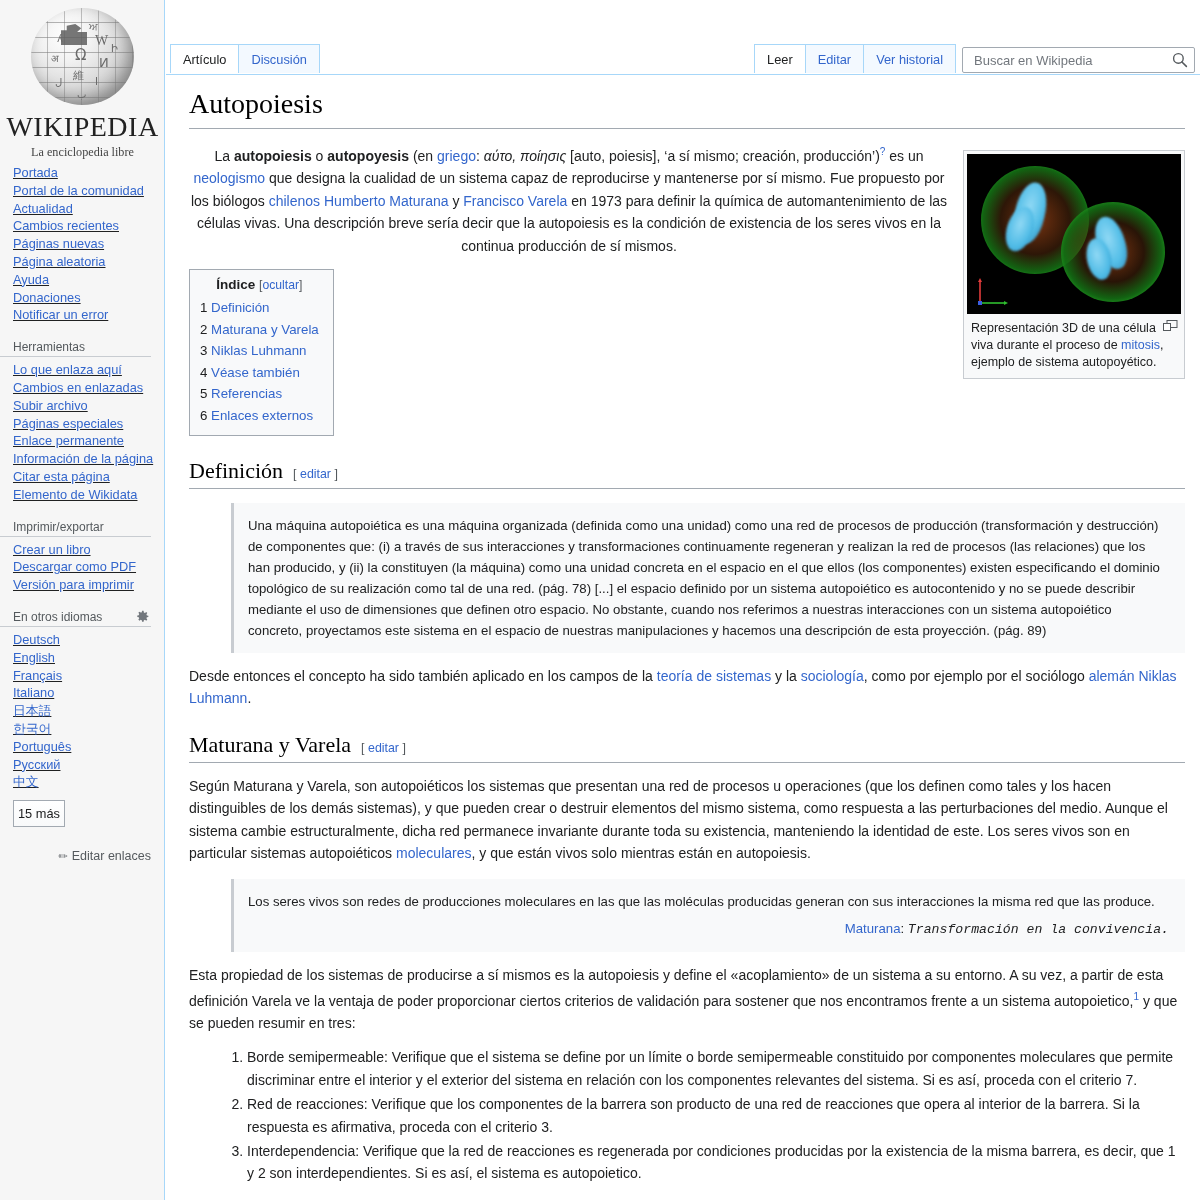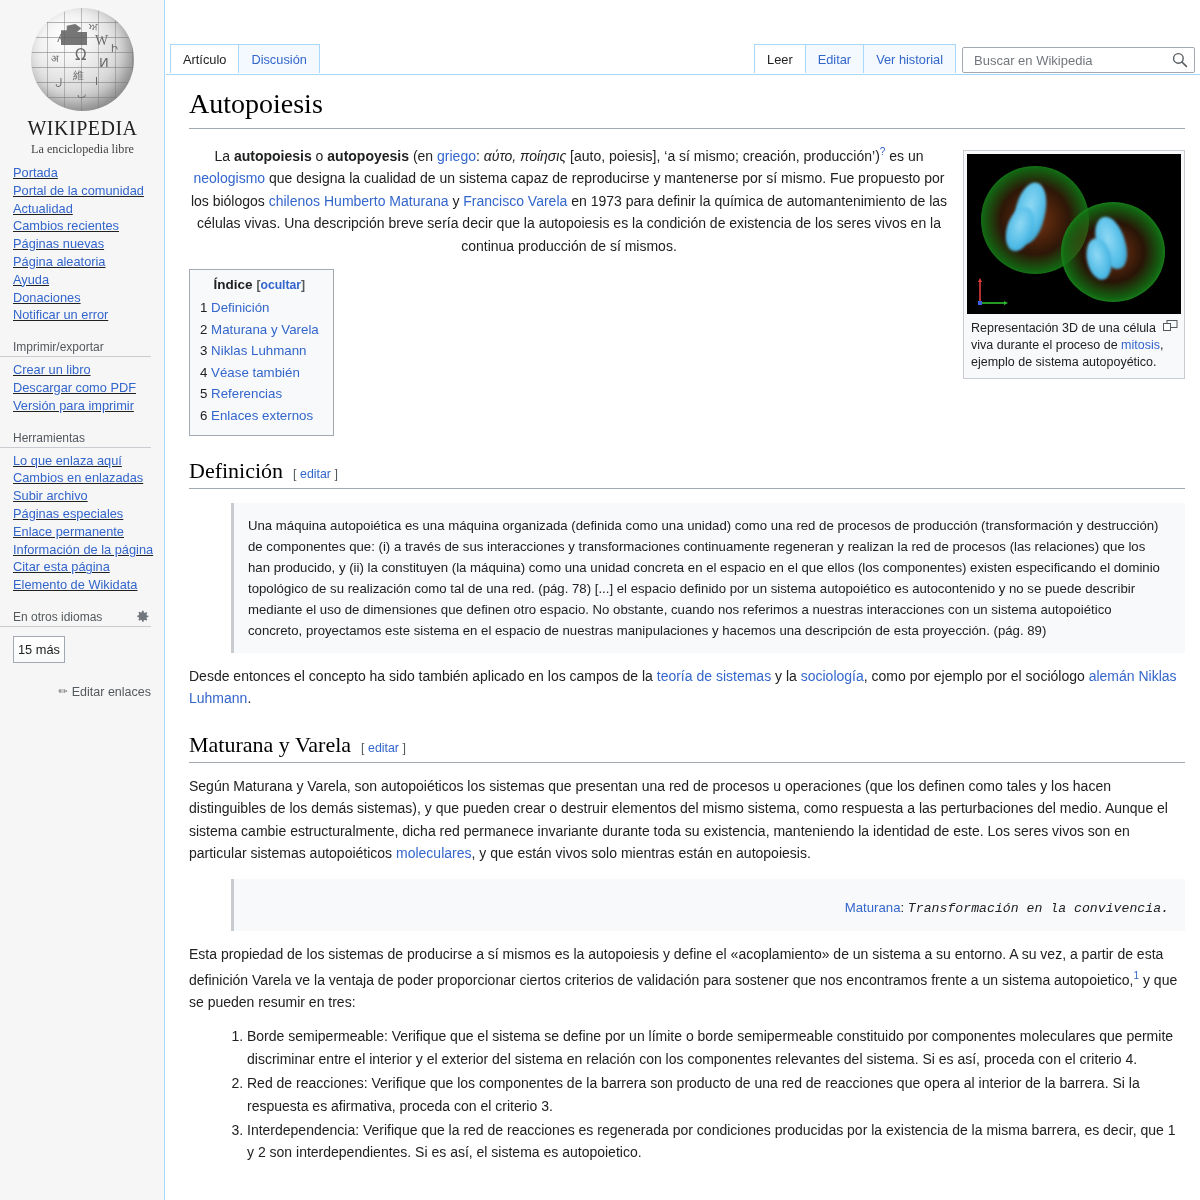--- a/index.html
+++ b/index.html
@@ -88,21 +88,21 @@
   .globe .missing {
     position: absolute;
     left: 30px; top: 16px;
     width: 26px; height: 21px;
     background: #5e5e5e;
     clip-path: polygon(0% 30%, 22% 30%, 22% 8%, 55% 0%, 78% 20%, 62% 38%, 100% 38%, 100% 100%, 0% 100%);
     opacity: .85;
   }
   .wikitext {
     font-family: "Liberation Serif", serif;
-    font-size: 20px;
+    font-size: 28px;
     letter-spacing: .5px;
     color: #222;
     margin-top: 6px;
   }
   .wikisub {
     font-family: "Liberation Serif", serif;
     font-size: 12.2px;
     color: #444;
     margin-top: 2px;
   }
@@ -396,77 +396,106 @@
           <a href="#">Donaciones</a>
         </li>
         <li>
           <a href="#">Notificar un error</a>
         </li>
       </ul>
   </div>
 
   <div class="portal-block">
     <div class="portal-heading">
-      <span>Imprimir/exportar</span>
-    </div>
-    <ul class="nav-list" id="print-items">
-        <li>
-          <a href="#">Crear un libro</a>
-        </li>
-        <li>
-          <a href="#">Descargar como PDF</a>
-        </li>
-        <li>
-          <a href="#">Versión para imprimir</a>
+      <span>Herramientas</span>
+    </div>
+    <ul class="nav-list" id="tools-items">
+        <li>
+          <a href="#">Lo que enlaza aquí</a>
+        </li>
+        <li>
+          <a href="#">Cambios en enlazadas</a>
+        </li>
+        <li>
+          <a href="#">Subir archivo</a>
+        </li>
+        <li>
+          <a href="#">Páginas especiales</a>
+        </li>
+        <li>
+          <a href="#">Enlace permanente</a>
+        </li>
+        <li>
+          <a href="#">Información de la página</a>
+        </li>
+        <li>
+          <a href="#">Citar esta página</a>
+        </li>
+        <li>
+          <a href="#">Elemento de Wikidata</a>
         </li>
       </ul>
   </div>
 
   <div class="portal-block">
     <div class="portal-heading">
-      <span>Herramientas</span>
-    </div>
-    <ul class="nav-list" id="tools-items">
-        <li>
-          <a href="#">Lo que enlaza aquí</a>
-        </li>
-        <li>
-          <a href="#">Cambios en enlazadas</a>
-        </li>
-        <li>
-          <a href="#">Subir archivo</a>
-        </li>
-        <li>
-          <a href="#">Páginas especiales</a>
-        </li>
-        <li>
-          <a href="#">Enlace permanente</a>
-        </li>
-        <li>
-          <a href="#">Información de la página</a>
-        </li>
-        <li>
-          <a href="#">Citar esta página</a>
-        </li>
-        <li>
-          <a href="#">Elemento de Wikidata</a>
+      <span>Imprimir/exportar</span>
+    </div>
+    <ul class="nav-list" id="print-items">
+        <li>
+          <a href="#">Crear un libro</a>
+        </li>
+        <li>
+          <a href="#">Descargar como PDF</a>
+        </li>
+        <li>
+          <a href="#">Versión para imprimir</a>
         </li>
       </ul>
   </div>
 
   <div class="portal-block">
     <div class="portal-heading">
       <span>En otros idiomas</span>
       <span class="gear-icon">
         <svg width="13" height="13" viewBox="0 0 20 20">
             <path fill="#72777d" d="M10 6.5a3.5 3.5 0 100 7 3.5 3.5 0 000-7zm0 5.5a2 2 0 110-4 2 2 0 010 4z"></path>
             <path fill="#72777d" d="M19 11.2v-2.4l-2.3-.4a6.9 6.9 0 00-.7-1.7l1.4-1.9-1.7-1.7-1.9 1.4a6.9 6.9 0 00-1.7-.7L11.7 1H9.3l-.4 2.3c-.6.2-1.2.4-1.7.7L5.3 2.6 3.6 4.3l1.4 1.9c-.3.5-.5 1.1-.7 1.7L2 8.3v2.4l2.3.4c.2.6.4 1.2.7 1.7l-1.4 1.9 1.7 1.7 1.9-1.4c.5.3 1.1.5 1.7.7l.4 2.3h2.4l.4-2.3c.6-.2 1.2-.4 1.7-.7l1.9 1.4 1.7-1.7-1.4-1.9c.3-.5.5-1.1.7-1.7l2.3-.4z"></path>
           </svg>
       </span>
     </div>
+    <ul class="nav-list" id="lang-items">
+        <li>
+          <a href="#">Deutsch</a>
+        </li>
+        <li>
+          <a href="#">English</a>
+        </li>
+        <li>
+          <a href="#">Français</a>
+        </li>
+        <li>
+          <a href="#">Italiano</a>
+        </li>
+        <li>
+          <a href="#">日本語</a>
+        </li>
+        <li>
+          <a href="#">한국어</a>
+        </li>
+        <li>
+          <a href="#">Português</a>
+        </li>
+        <li>
+          <a href="#">Русский</a>
+        </li>
+        <li>
+          <a href="#">中文</a>
+        </li>
+      </ul>
     <div class="lang-more">15 más</div>
     <div class="edit-links">
       <span class="pencil-icon">✏</span>
       <span>Editar enlaces</span>
     </div>
   </div>
 </div>
 
 <div id="personal-bar">
   <span class="anon-user">
@@ -535,21 +564,21 @@
 
     
     <p class="bodytext" style="width:760px;text-align:center;">
       <span>La </span><b>autopoiesis</b><span> o </span><b>autopoyesis</b><span> (en </span><a href="#">griego</a><span>: </span><i class="greek">αύτο, ποίησις</i><span> [auto, poiesis], ‘a sí mismo; creación, producción’)</span><sup class="ref"><a href="#">?</a></sup><span> es un </span><a href="#">neologismo</a><span> que designa la cualidad de un sistema capaz de reproducirse y mantenerse por sí mismo. Fue propuesto por los biólogos </span><a href="#">chilenos</a><span> </span><a href="#">Humberto Maturana</a><span> y </span><a href="#">Francisco Varela</a><span> en 1973 para definir la química de automantenimiento de las células vivas. Una descripción breve sería decir que la autopoiesis es la condición de existencia de los seres vivos en la continua producción de sí mismos.</span>
     </p>
 
     
     <div id="toc" style="display:inline-block;border:1px solid #a2a9b1;background:#f8f9fa;padding:7px 14px 9px 10px;margin-top:12px;">
       <div style="text-align:center;font-size:13.5px;margin-bottom:5px;">
         <b>Índice</b>
-        <span style="font-size:12.2px;font-weight:bold;color:#54595d;">
+        <span style="font-size:12.2px;font-weight:normal;color:#54595d;">
           <span>[</span><a href="#">ocultar</a><span>]</span>
         </span>
       </div>
       <ul id="toc-list" style="list-style:none;margin:0;padding:0;font-size:13.3px;line-height:21.5px;">
           <li style="white-space: nowrap;"><span style="color: rgb(32, 33, 34);">1  </span><a href="#">Definición</a></li>
           <li style="white-space: nowrap;"><span style="color: rgb(32, 33, 34);">2  </span><a href="#">Maturana y Varela</a></li>
           <li style="white-space: nowrap;"><span style="color: rgb(32, 33, 34);">3  </span><a href="#">Niklas Luhmann</a></li>
           <li style="white-space: nowrap;"><span style="color: rgb(32, 33, 34);">4  </span><a href="#">Véase también</a></li>
           <li style="white-space: nowrap;"><span style="color: rgb(32, 33, 34);">5  </span><a href="#">Referencias</a></li>
           <li style="white-space: nowrap;"><span style="color: rgb(32, 33, 34);">6  </span><a href="#">Enlaces externos</a></li>
@@ -575,29 +604,30 @@
     <h2 class="section">
       <span>Maturana y Varela</span>
       <span class="editsection"><span>[</span>&nbsp;<a href="#">editar</a>&nbsp;<span>]</span></span>
     </h2>
 
     <p class="bodytext">
       <span>Según Maturana y Varela, son autopoiéticos los sistemas que presentan una red de procesos u operaciones (que los definen como tales y los hacen distinguibles de los demás sistemas), y que pueden crear o destruir elementos del mismo sistema, como respuesta a las perturbaciones del medio. Aunque el sistema cambie estructuralmente, dicha red permanece invariante durante toda su existencia, manteniendo la identidad de este. Los seres vivos son en particular sistemas autopoiéticos </span><a href="#">moleculares</a><span>, y que están vivos solo mientras están en autopoiesis.</span>
     </p>
 
     <blockquote class="quote">
+      <span>Los seres vivos son redes de producciones moleculares en las que las moléculas producidas generan con sus interacciones la misma red que las produce.</span>
       <span class="attrib"><a href="#">Maturana</a><span>: </span><span class="work">Transformación en la convivencia.</span></span>
     </blockquote>
 
     <p class="bodytext">
       <span>Esta propiedad de los sistemas de producirse a sí mismos es la autopoiesis y define el «acoplamiento» de un sistema a su entorno. A su vez, a partir de esta definición Varela ve la ventaja de poder proporcionar ciertos criterios de validación para sostener que nos encontramos frente a un sistema autopoietico,</span><sup class="ref"><a href="#">1</a></sup><span> y que se pueden resumir en tres:</span>
     </p>
 
     <ol class="criteria" id="criteria-list">
-        <li>Borde semipermeable: Verifique que el sistema se define por un límite o borde semipermeable constituido por componentes moleculares que permite discriminar entre el interior y el exterior del sistema en relación con los componentes relevantes del sistema. Si es así, proceda con el criterio 4.</li>
+        <li>Borde semipermeable: Verifique que el sistema se define por un límite o borde semipermeable constituido por componentes moleculares que permite discriminar entre el interior y el exterior del sistema en relación con los componentes relevantes del sistema. Si es así, proceda con el criterio 7.</li>
         <li>Red de reacciones: Verifique que los componentes de la barrera son producto de una red de reacciones que opera al interior de la barrera. Si la respuesta es afirmativa, proceda con el criterio 3.</li>
         <li>Interdependencia: Verifique que la red de reacciones es regenerada por condiciones producidas por la existencia de la misma barrera, es decir, que 1 y 2 son interdependientes. Si es así, el sistema es autopoietico.</li>
       </ol>
 
     
 
     
 
   </div>
 </div>

